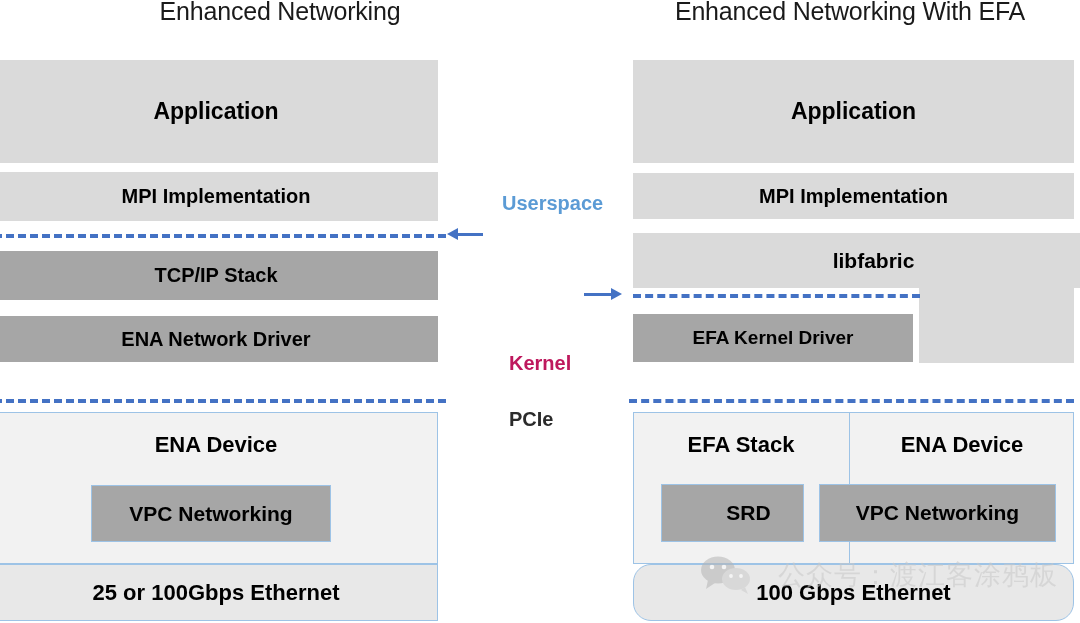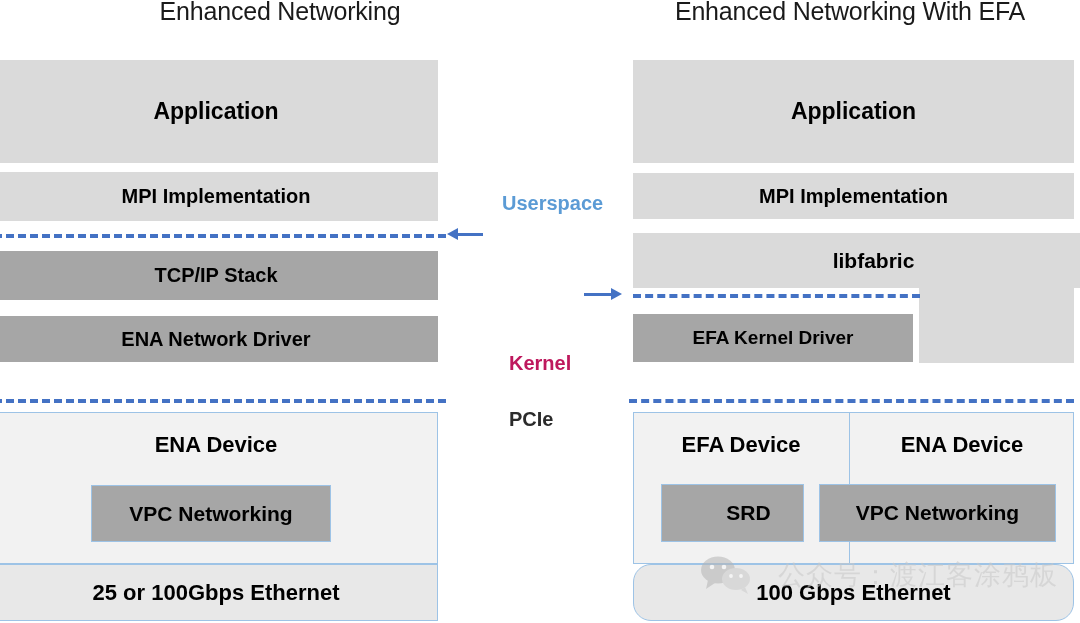--- a/index.html
+++ b/index.html
@@ -182,21 +182,21 @@
 
   <div class="dash" style="left:633px; top:294px; width:287px;"></div>
 
   <div class="box box-dark" style="left:633px; top:314px; width:280px; height:48px; font-size:19px;">EFA Kernel Driver</div>
 
   <div class="dash" style="left:629px; top:399px; width:445px;"></div>
 
   <div class="device-outer" style="left:633px; top:412px; width:441px; height:152px;"></div>
   <div class="vsplit" style="left:849px; top:412px; height:152px;"></div>
 
-  <div class="device-label" style="left:633px; top:432px; width:216px; font-size:22px;">EFA Device</div>
+  <div class="device-label" style="left:633px; top:432px; width:216px; font-size:22px;">EFA Stack</div>
   <div class="device-label" style="left:850px; top:432px; width:224px; font-size:22px;">ENA Device</div>
 
   <div class="inner-chip" style="left:661px; top:484px; width:143px; height:58px; font-size:21px;padding-left:32px;">SRD</div>
   <div class="inner-chip" style="left:819px; top:484px; width:237px; height:58px; font-size:21px;">VPC Networking</div>
 
   <div class="device-band" style="left:633px; top:564px; width:441px; height:57px; font-size:22px;border-radius:18px;">100 Gbps  Ethernet</div>
 
   <div class="center-label" id="label-userspace">Userspace</div>
   <div class="center-label" id="label-kernel">Kernel</div>
   <div class="center-label" id="label-pcie">PCIe</div>

